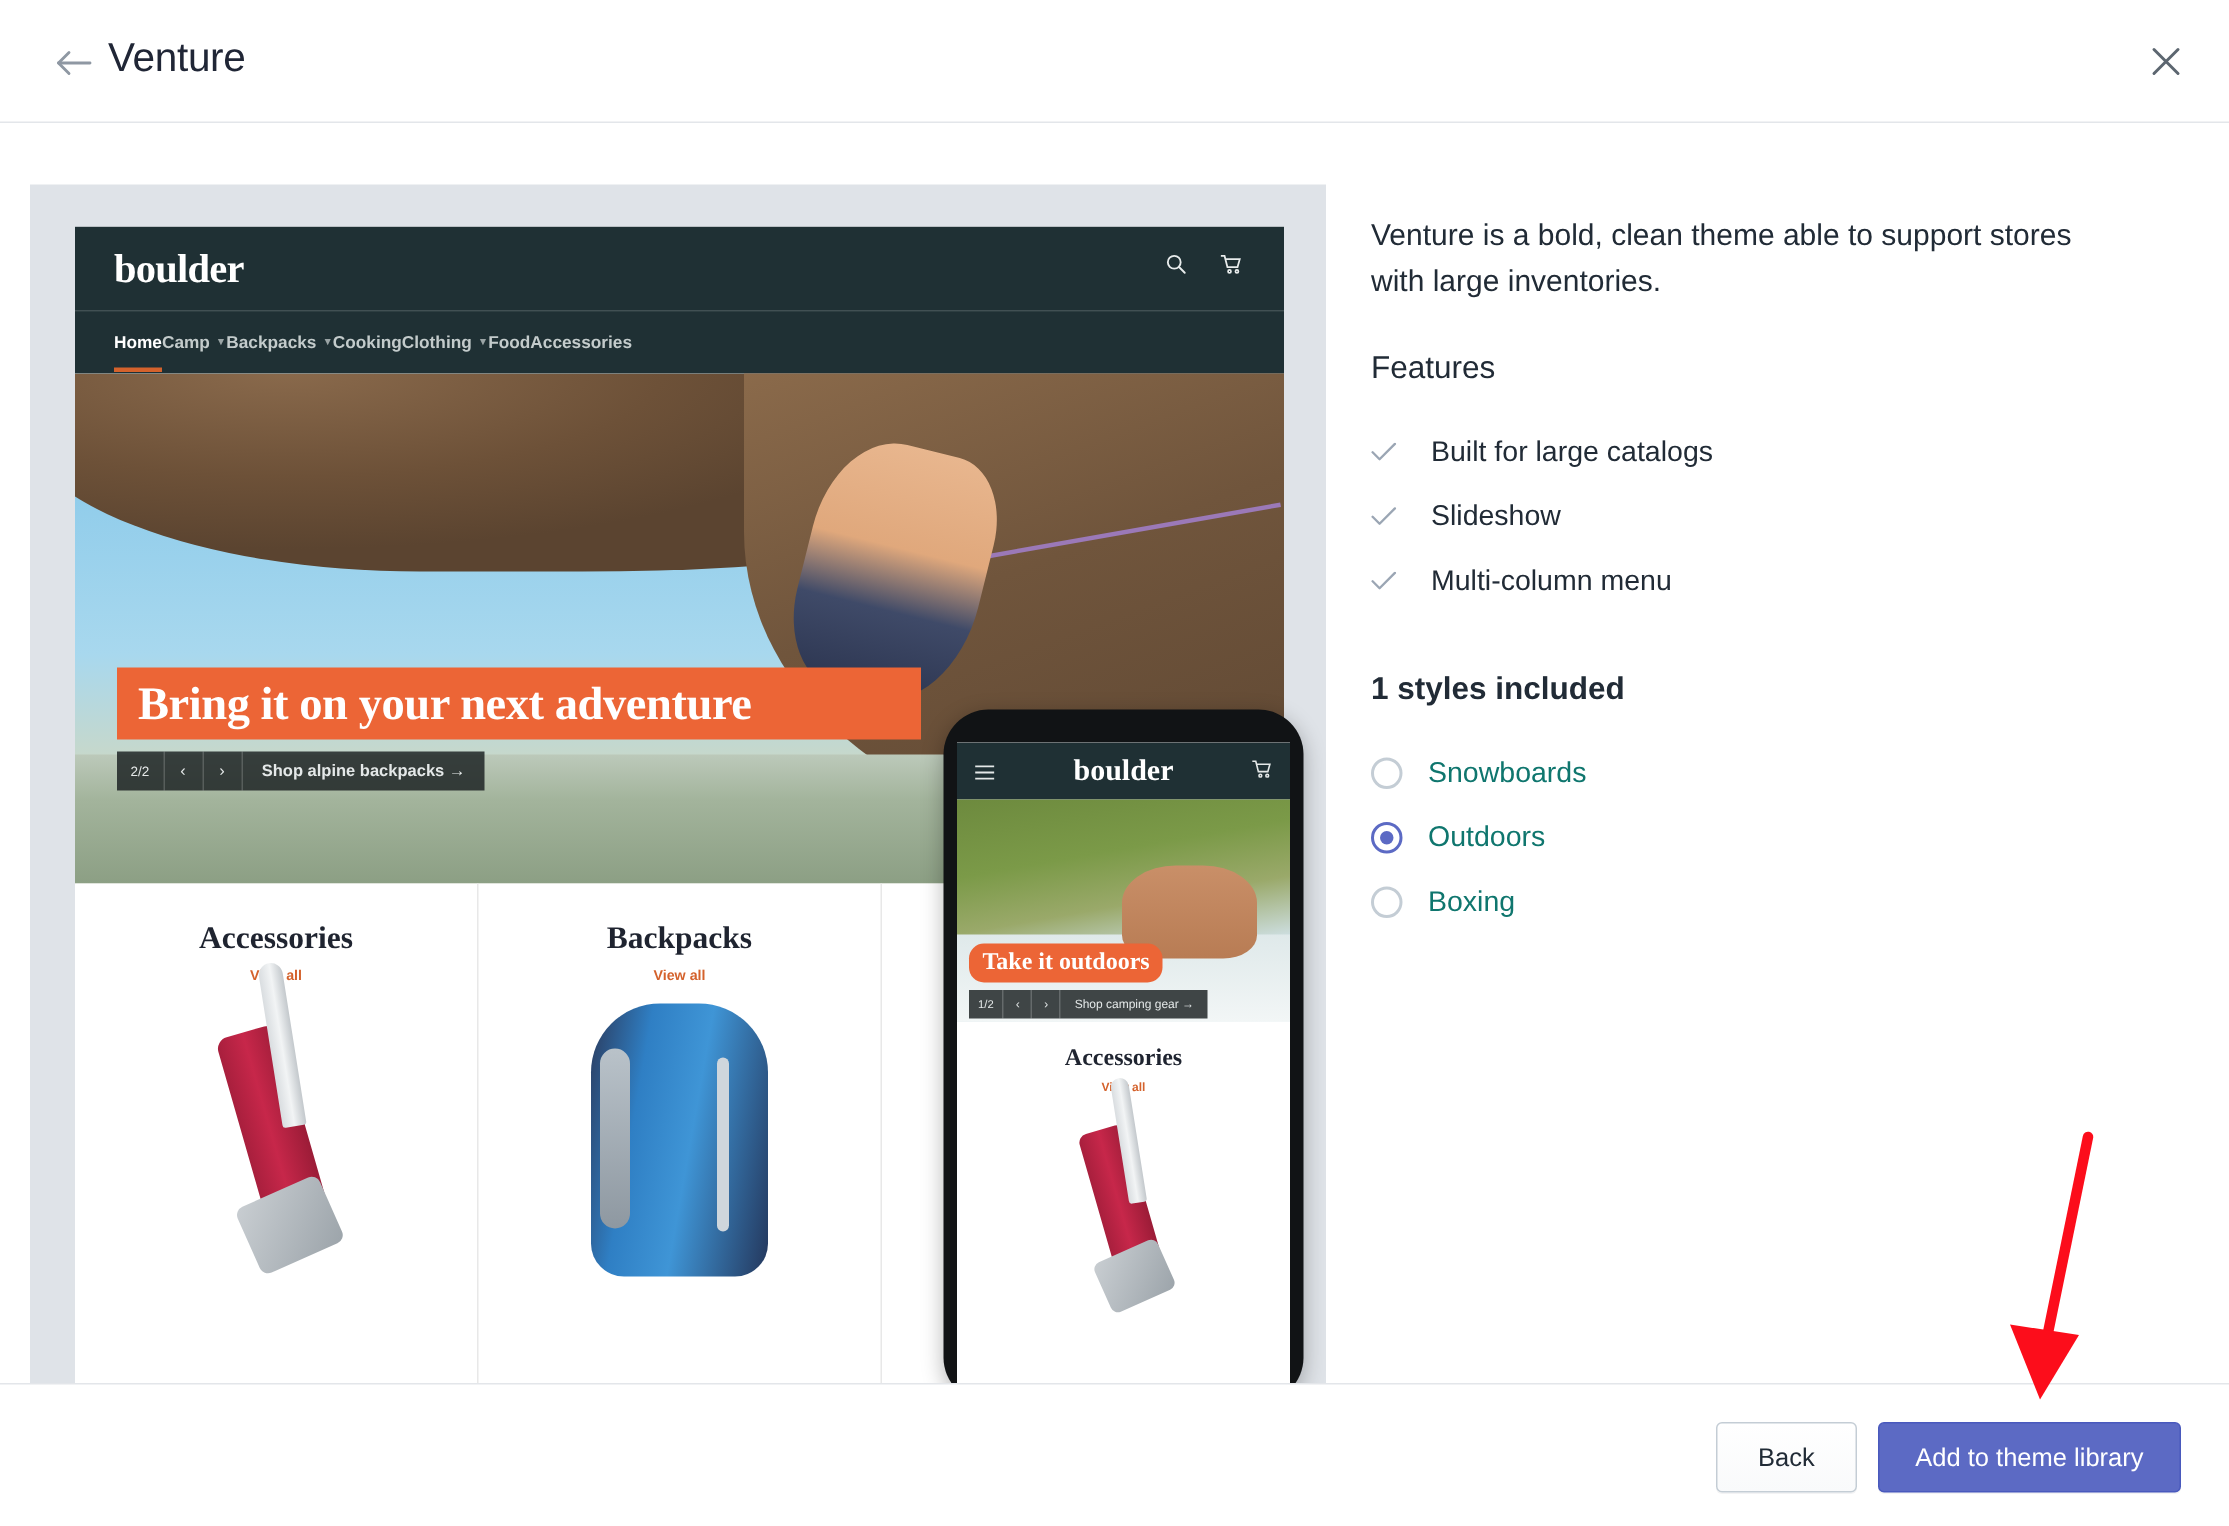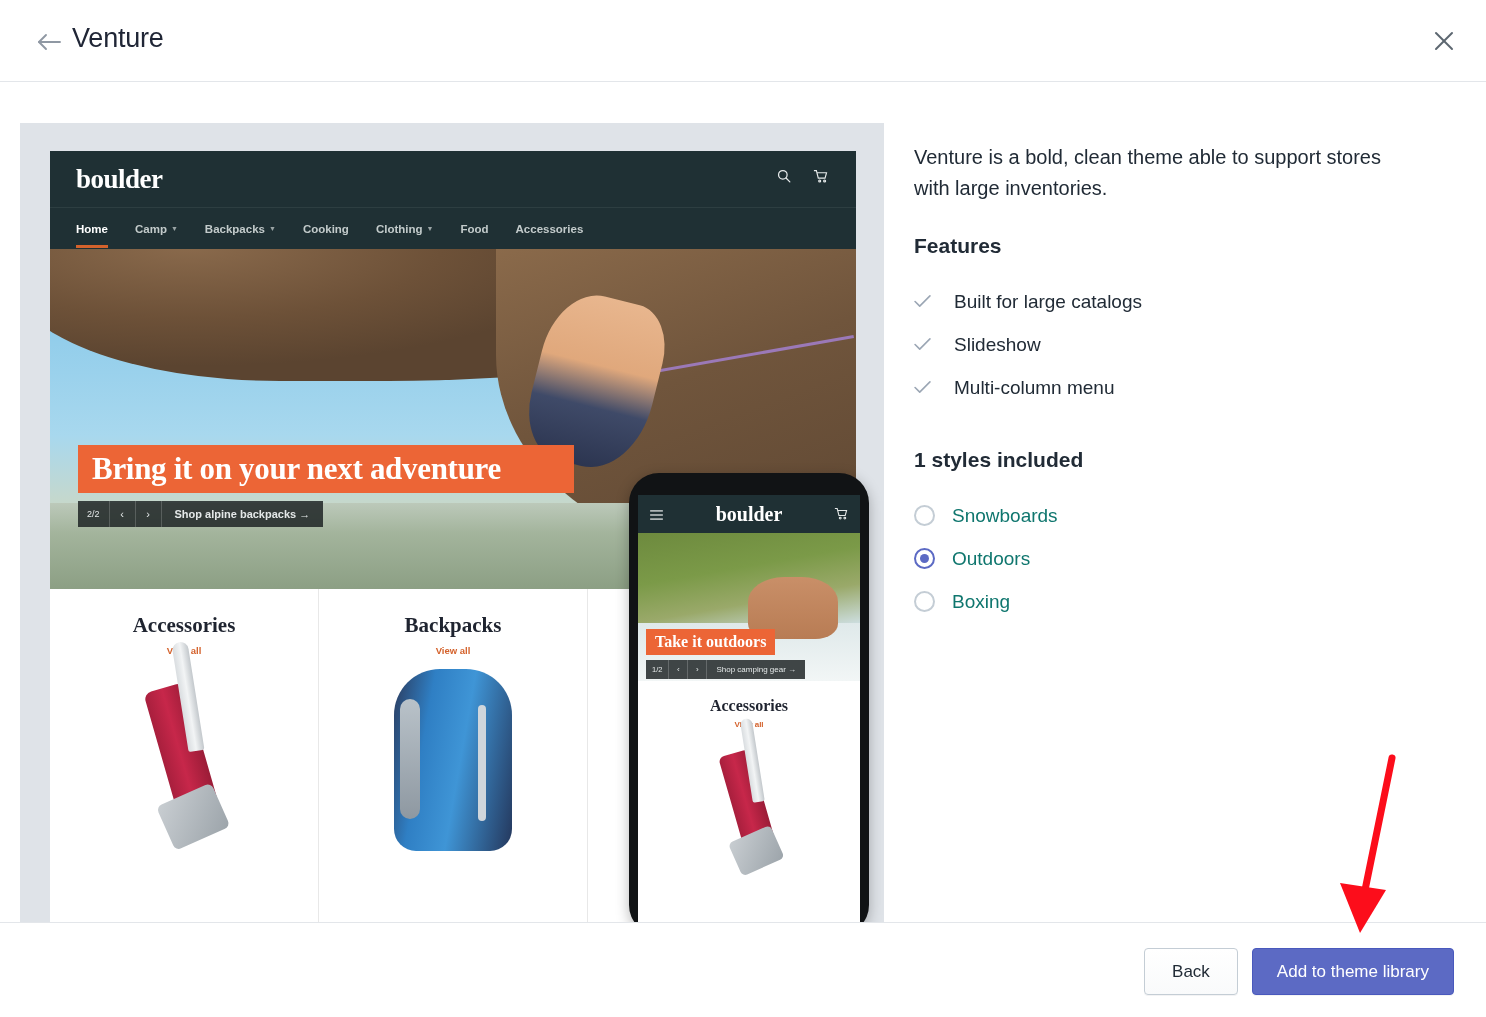--- a/index.html
+++ b/index.html
@@ -49,21 +49,21 @@
     position:relative; width:806px; height:56px; background:#1f3034;
   }
   .store-logo {
     position:absolute; left:26px; top:13px;
     font-family:"Liberation Serif", serif; font-weight:bold;
     font-size:27px; color:#fff; letter-spacing:-0.5px;
   }
   .store-icons { position:absolute; right:28px; top:18px; display:flex; gap:22px; color:#e8ecec; }
   .store-nav {
     position:relative; width:806px; height:42px; background:#1f3034;
-    border-top:1px solid #2d3e41; display:flex; align-items:center; padding-left:26px; gap:27px;
+    border-top:1px solid #2d3e41; display:flex; align-items:center; padding-left:26px; 
   }
   .nav-item {
     font-size:11.5px; color:#c3cbcb; font-weight:bold; position:relative;
     display:flex; align-items:center; gap:4px; cursor:pointer;
   }
   .nav-item.active { color:#ffffff; }
   .nav-item.active::after {
     content:""; position:absolute; left:0; bottom:-13px; width:100%; height:3px; background:#d4622c;
   }
   .caret { font-size:7px; opacity:.75; }
@@ -90,21 +90,21 @@
   .rope {
     position:absolute; right:0px; top:112px; width:300px; height:3px;
     background:#9b79b8; transform:rotate(-10deg);
   }
   .valley {
     position:absolute; left:0; bottom:0; width:806px; height:86px;
     background: linear-gradient(to bottom, #bcc9ba 0%, #a3b49c 35%, #8c9f84 100%);
   }
   .hero-banner {
     position:absolute; left:28px; top:196px; height:48px; background:#ec6536;
-    display:flex; align-items:center; padding:0 14px; width:496px; overflow:hidden;
+    display:flex; align-items:center; padding:0 14px; width:536px; overflow:hidden;
   }
   .hero-banner span {
     font-family:"Liberation Serif", serif; font-weight:bold;
     font-size:31px; color:#fff; white-space:nowrap; letter-spacing:-0.3px;
   }
   .slider-bar {
     position:absolute; left:28px; top:252px; height:26px; display:flex;
     background:rgba(25,30,32,.82); align-items:stretch; color:#e4e8e8;
   }
   .slider-count { display:flex; align-items:center; padding:0 9px; font-size:9px; }
@@ -162,21 +162,21 @@
   .ph-logo { font-family:"Liberation Serif", serif; font-weight:bold; font-size:20px; color:#fff; }
   .ph-burger { position:absolute; left:12px; top:13px; width:13px; color:#e4e8e8; font-size:13px; }
   .ph-cart { position:absolute; right:12px; top:11px; color:#e4e8e8; }
   .ph-hero { position:relative; height:148px;
     background:linear-gradient(170deg,#6d8a3e 0%,#7b9a48 28%,#9aa96a 48%,#cfe0e4 70%,#e9f1f3 100%); }
   .ph-river { position:absolute; left:0; bottom:0; width:100%; height:58px;
     background:linear-gradient(to bottom,#dfe9ea,#f2f6f6); }
   .ph-people { position:absolute; left:110px; top:44px; width:90px; height:62px;
     background:linear-gradient(180deg,#c98f68,#b87c54); border-radius:40% 40% 25% 25%; }
   .ph-banner { position:absolute; left:8px; bottom:26px; height:26px; background:#ec6536;
-    display:flex; align-items:flex-start; padding:4px 9px; }
+    display:flex; align-items:flex-start; padding:4px 9px;border-radius:10px; }
   .ph-banner span { font-family:"Liberation Serif", serif; font-weight:bold; font-size:16px; color:#fff; }
   .ph-slider { position:absolute; left:8px; bottom:2px; height:19px; display:flex;
     background:rgba(25,30,32,.82); color:#e4e8e8;justify-content:center; }
   .ph-slider .sc { display:flex; align-items:center; padding:0 6px; font-size:7.5px; }
   .ph-slider .sa { display:flex; align-items:center; justify-content:center; width:19px;
     font-size:8px; border-left:1px solid rgba(255,255,255,.2); }
   .ph-slider .st { display:flex; align-items:center; padding:0 9px; font-size:8px;
     border-left:1px solid rgba(255,255,255,.2); }
   .ph-cat { padding-top:16px; text-align:center; position:relative; height:254px; }
   .ph-cat-title { font-family:"Liberation Serif", serif; font-weight:bold; font-size:16px; color:#1f2430; }
@@ -192,21 +192,21 @@
     transform:rotate(7deg);
   }
   .ph-knife .kp {
     position:absolute; left:-12px; top:82px; width:46px; height:36px;
     background:linear-gradient(135deg,#c9ced2,#9ca4aa); border-radius:5px; transform:rotate(-8deg);
   }
 
   
   .info-panel { position:absolute; left:914px; top:60px; width:520px; }
   .theme-desc { font-size:20px; line-height:1.55; color:#212b36; width:470px; }
-  .section-head { margin-top:30px; font-size:21px; font-weight:bold; color:#212b36; }
+  .section-head { margin-top:30px; font-size:21px; font-weight:normal; color:#212b36; }
   .feature-list { margin-top:22px; list-style:none; }
   .feature-item { display:flex; align-items:center; height:43px; }
   .check-icon { width:30px; color:#9ba6b4; display:flex; align-items:center; font-size:17px; }
   .feature-label { font-size:19px; color:#212b36; margin-left:10px; }
   .styles-head { margin-top:39px; font-size:21px; font-weight:bold; color:#212b36; }
   .radio-list { margin-top:22px; }
   .radio-row { display:flex; align-items:center; height:43px; cursor:pointer; }
   .radio {
     width:21px; height:21px; border-radius:50%; border:2px solid #c4cdd5;
     background:#fff; flex:none; position:relative;

